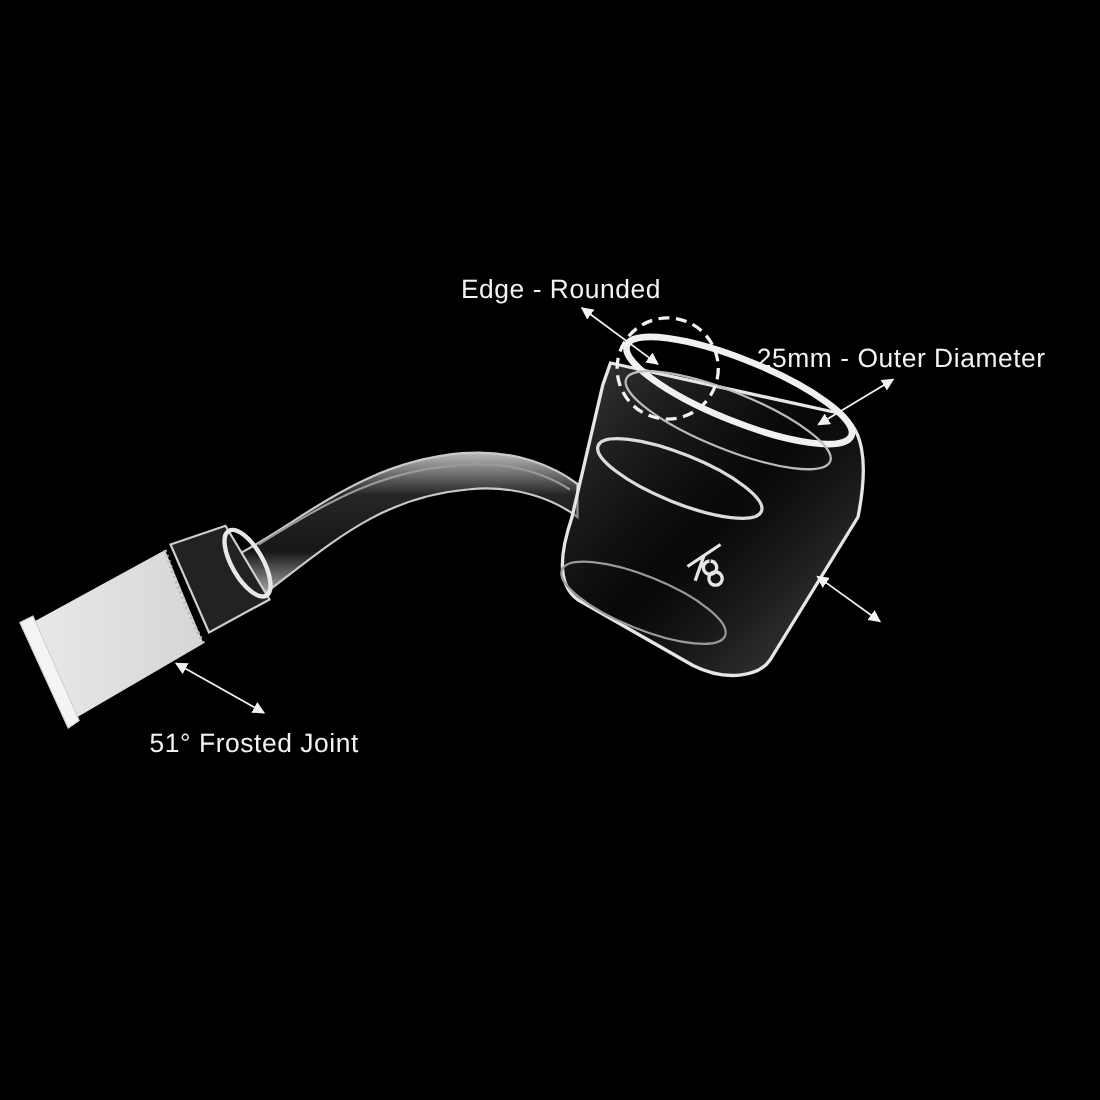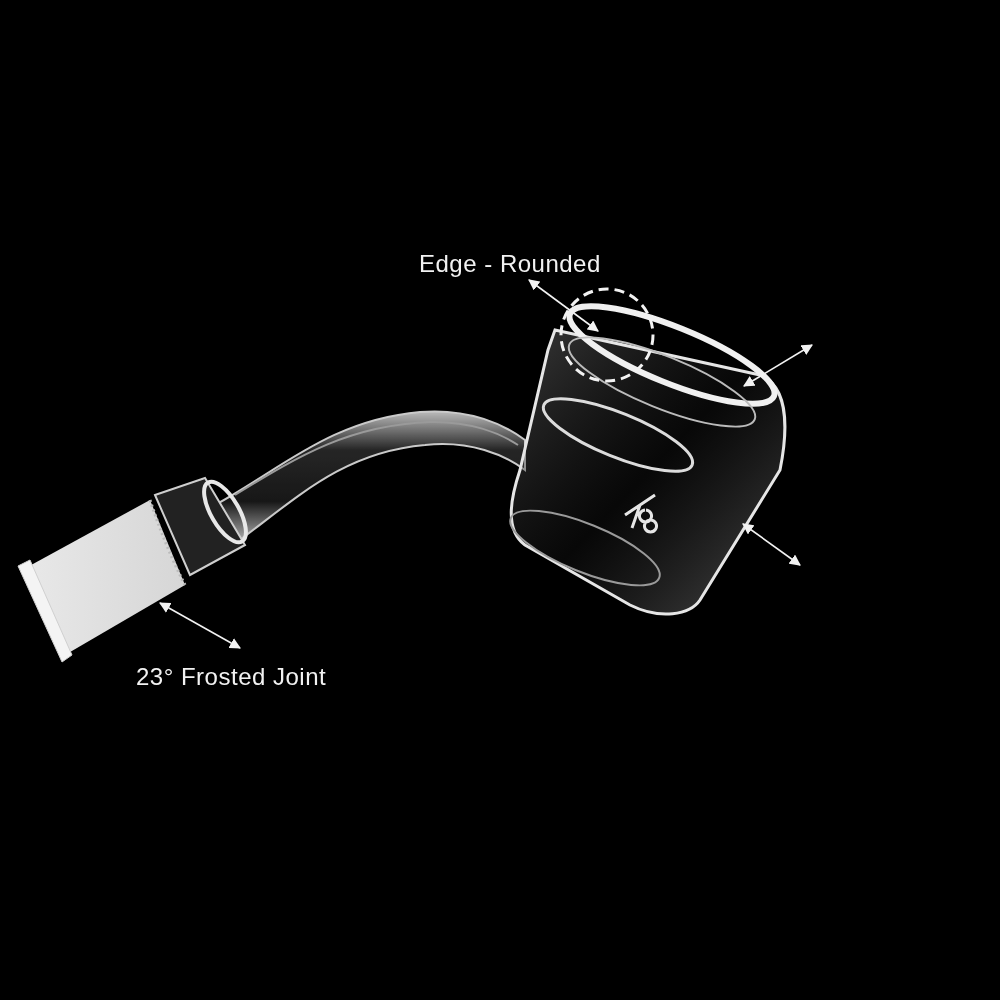--- a/index.html
+++ b/index.html
@@ -61,14 +61,15 @@
 
     <circle cx="607" cy="335" r="46" fill="none" stroke="#f2f2f2" stroke-width="3" stroke-dasharray="10 6"></circle>
 
     <line x1="529" y1="280" x2="598" y2="331" stroke="#f2f2f2" stroke-width="1.6" marker-start="url(#ah)" marker-end="url(#ah)"></line>
     <line x1="812" y1="345" x2="744" y2="386" stroke="#f2f2f2" stroke-width="1.6" marker-start="url(#ah)" marker-end="url(#ah)"></line>
     <line x1="743" y1="524" x2="800" y2="565" stroke="#f2f2f2" stroke-width="1.6" marker-start="url(#ah)" marker-end="url(#ah)"></line>
     <line x1="160" y1="603" x2="240" y2="648" stroke="#f2f2f2" stroke-width="1.6" marker-start="url(#ah)" marker-end="url(#ah)"></line>
   </svg>
 
   <div class="label" style="left:419px; top:252px;">Edge - Rounded</div>
-  <div class="label" style="left:136px; top:665px;">23° Frosted Joint</div>
+  <div class="label" style="left:688px; top:315px;">25mm - Outer Diameter</div>
+  <div class="label" style="left:136px; top:665px;">51° Frosted Joint</div>
 </div>
 
 </body></html>

